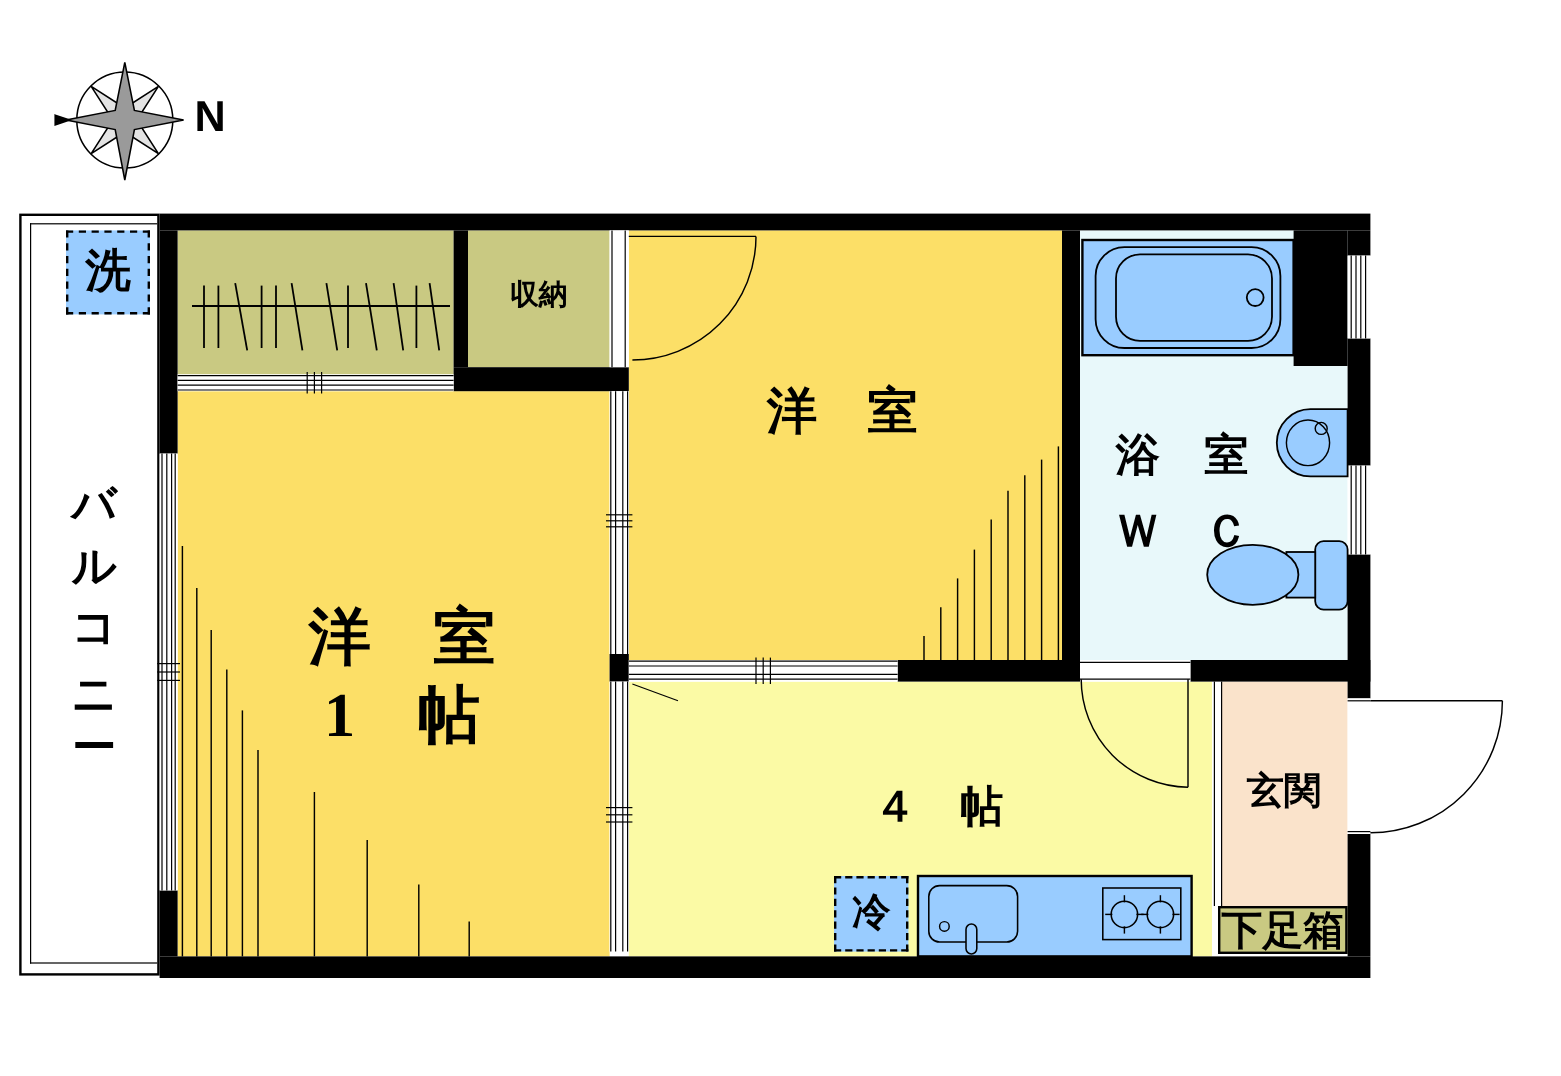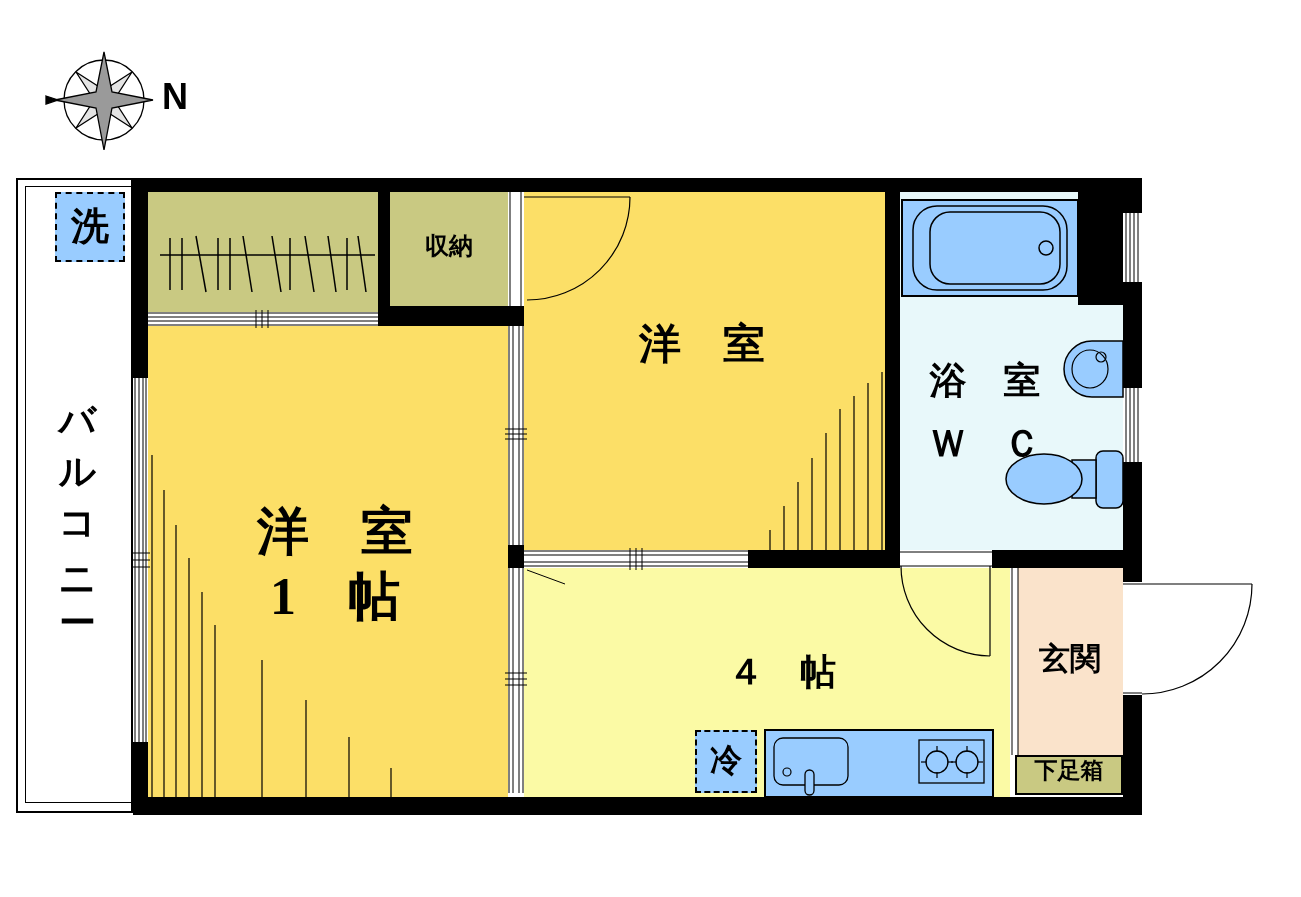--- a/index.html
+++ b/index.html
@@ -271,14 +271,14 @@
   <div class="label" style="left:985px;top:425px;font-size:37px;">Ｗ　Ｃ</div>
 
   <div class="label" style="left:335px;top:505px;font-size:52px;">洋　室</div>
   <div class="label" style="left:335px;top:570px;font-size:52px;">1　帖</div>
 
   <div class="label" style="left:782px;top:654px;font-size:36px;text-align:right;">４　帖</div>
 
   <div class="label" style="left:726px;top:744px;font-size:32px;">冷</div>
 
   <div class="label" style="left:1070px;top:643px;font-size:31px;">玄関</div>
-  <div class="label" style="left:1069px;top:759px;font-size:23px;">下足箱</div>
+  <div class="label" style="left:1069px;top:759px;font-size:34px;">下足箱</div>
 </div>
 
 </body></html>

